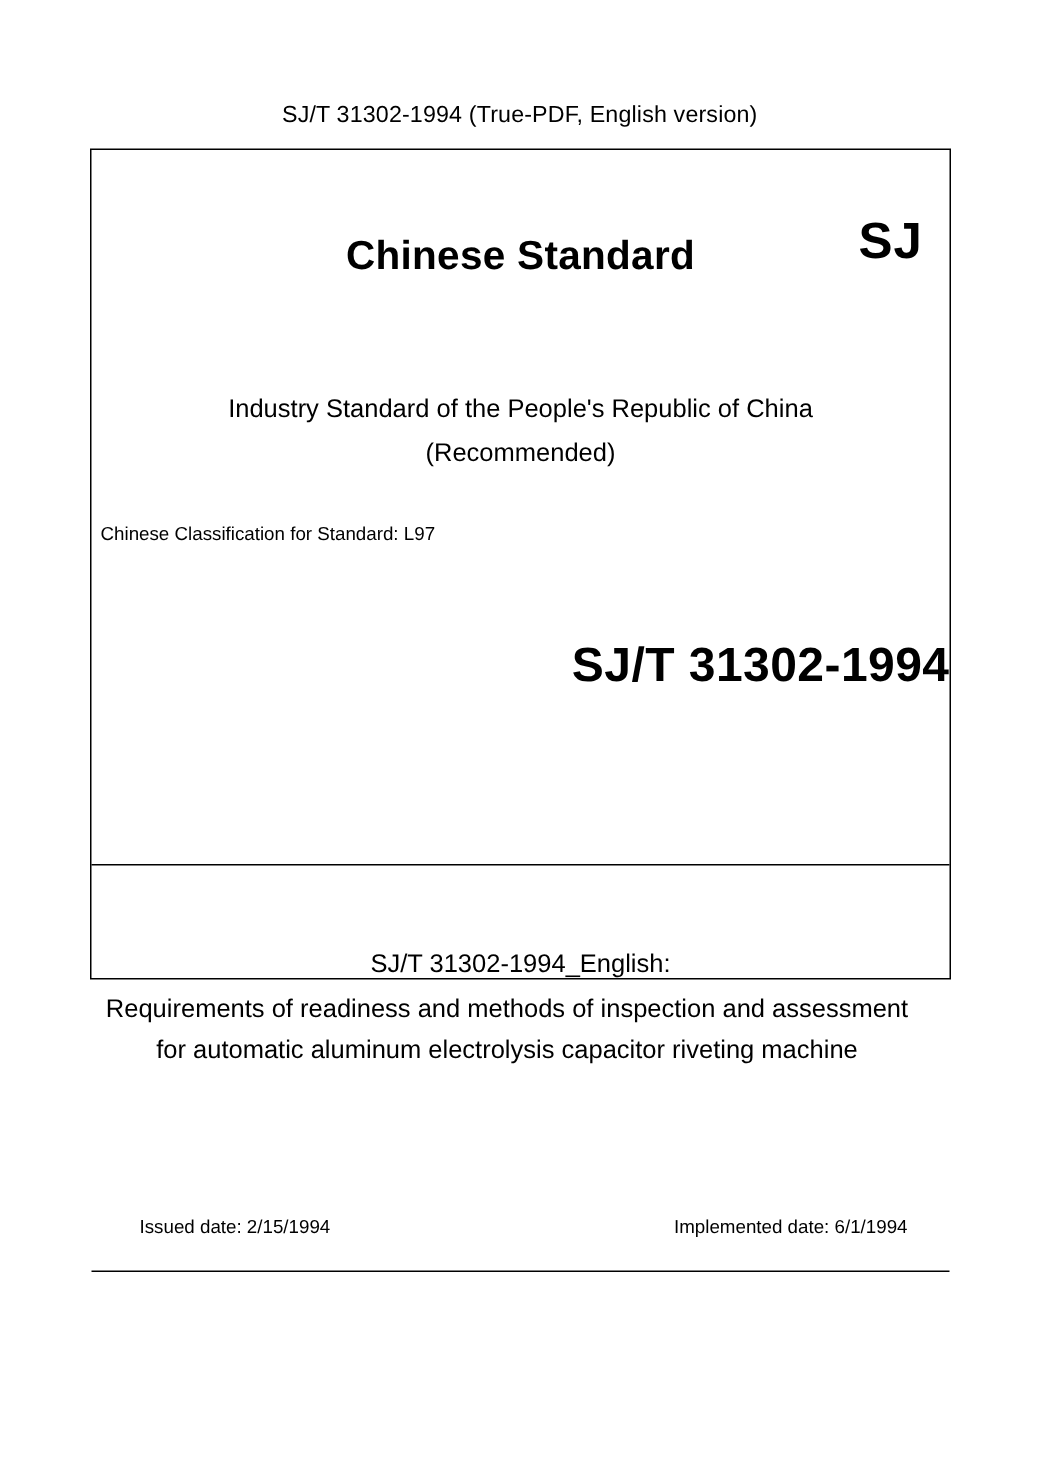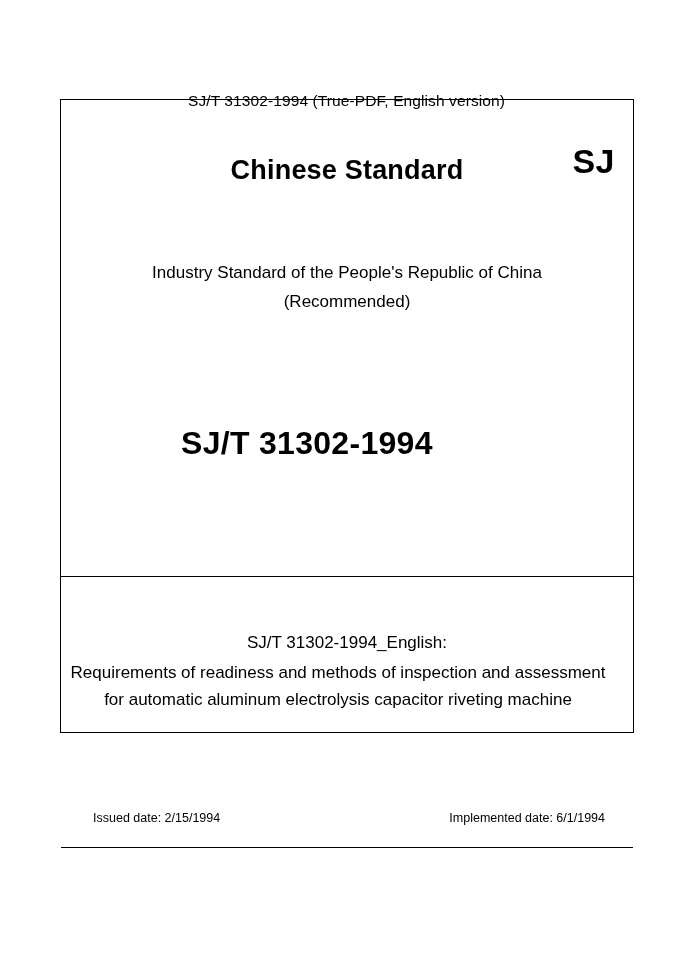--- a/index.html
+++ b/index.html
@@ -22,28 +22,27 @@
   }
   .top-caption {
     position: absolute;
     top: 68px;
     left: 0;
     width: 693px;
     text-align: center;
     font-size: 15.5px;
     color: #000;
     letter-spacing: 0.1px;
-    margin-top: 24px;
   }
   .doc-frame {
     position: absolute;
     top: 99px;
     left: 60px;
     width: 574px;
-    height: 634px;
+    height: 554px;
     border: 1.6px solid #000;
     box-sizing: border-box;
   }
   .upper-box {
     position: absolute;
     top: 0;
     left: 0;
     right: 0;
     height: 477px;
     border-bottom: 1.6px solid #000;
@@ -80,21 +79,21 @@
     position: absolute;
     top: 249px;
     left: 6px;
     font-size: 12.5px;
   }
   .std-number {
     position: absolute;
     top: 325px;
     left: 0;
     width: 100%;
-    text-align: left;
+    text-align: right;
     font-size: 32px;
     font-weight: bold;
     letter-spacing: 0.3px;
     padding-left: 120px;
     box-sizing: border-box;
   }
   .lower-box {
     position: absolute;
     top: 477px;
     left: 0;
@@ -162,20 +161,21 @@
 
   <div class="doc-frame">
 
     <div class="upper-box">
       <div class="std-title">Chinese Standard</div>
       <div class="sj-logo">SJ</div>
       <div class="industry-line">
         <div>Industry Standard of the People's Republic of China</div>
         <div>(Recommended)</div>
       </div>
+      <div class="classification">Chinese Classification for Standard: L97</div>
       <div class="std-number">SJ/T 31302-1994</div>
     </div>
 
     <div class="lower-box">
       <div class="english-label">SJ/T 31302-1994_English:</div>
       <div class="english-title">Requirements of readiness and methods of inspection and assessment for automatic aluminum electrolysis capacitor riveting machine</div>
       <div class="issued-date">Issued date: 2/15/1994</div>
       <div class="implemented-date">Implemented date: 6/1/1994</div>
     </div>
 

